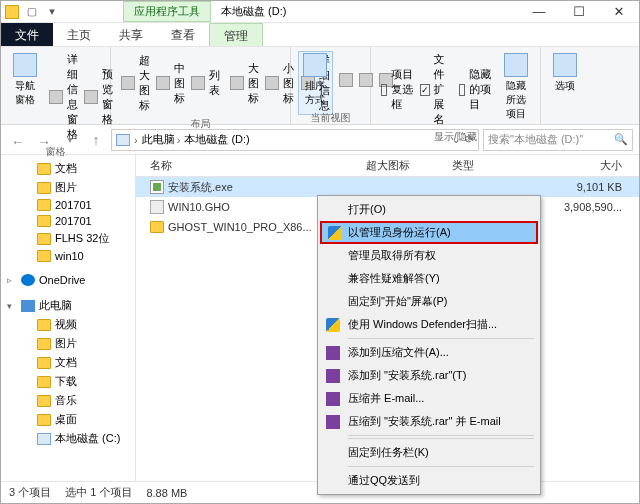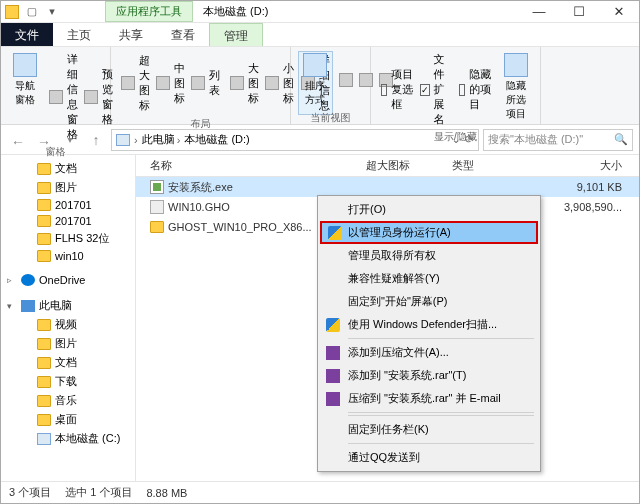--- a/index.html
+++ b/index.html
@@ -2,21 +2,21 @@
 <html><head>
 <meta charset="utf-8">
 <style>
 * { margin: 0; padding: 0; box-sizing: border-box; font-family: "Microsoft YaHei", Arial, sans-serif; font-size: 11px; }
 body { background: #fff; width: 640px; height: 504px; overflow: hidden; position: relative; border: 1px solid #aaa; }
 .titlebar { height: 22px; background: #fff; display: flex; align-items: center; border-bottom: 1px solid #e5e5e5; }
 .titlebar-left { display: flex; align-items: center; gap: 4px; padding-left: 4px; }
 .titlebar-icon { width: 14px; height: 14px; background: #ffcf48; border: 1px solid #d4a017; }
 .qat { display: flex; gap: 2px; }
 .qat-item { width: 18px; height: 18px; display: flex; align-items: center; justify-content: center; color: #555; }
-.title-tab { background: #dff6dd; border: 1px solid #b5d8b0; padding: 2px 10px; margin-left: 44px; font-size: 11px; color: #1a6b1a; }
+.title-tab { background: #dff6dd; border: 1px solid #b5d8b0; padding: 2px 10px; margin-left: 62px; font-size: 11px; color: #1a6b1a; }
 .title-drive { padding: 2px 10px; font-size: 11px; }
 .window-controls { margin-left: auto; display: flex; }
 .win-btn { width: 40px; height: 22px; display: flex; align-items: center; justify-content: center; color: #333; font-size: 13px; }
 .menubar { height: 24px; display: flex; background: #fff; border-bottom: 1px solid #e5e5e5; }
 .menu-file { background: #0f172a; color: #fff; padding: 4px 14px; font-size: 12px; }
 .menu-tab { padding: 4px 14px; font-size: 12px; color: #333; }
 .menu-tab.active { background: #dff6dd; border: 1px solid #b5d8b0; border-bottom: none; }
 .ribbon { height: 78px; background: #f5f6f7; border-bottom: 1px solid #dadada; display: flex; }
 .ribbon-group { border-right: 1px solid #dadada; padding: 4px 8px 2px 8px; display: flex; flex-direction: column; }
 .ribbon-group-content { display: flex; gap: 6px; flex: 1; }
@@ -191,20 +191,29 @@
       </div>
       <div class="big-btn">
         <span class="big-btn-icon"></span>
         <span class="big-btn-label" style="white-space:pre-line">隐藏
 所选项目</span>
       </div>
     </div>
     <div class="ribbon-group-label">显示/隐藏</div>
   </div>
 
+  <div class="ribbon-group" style="width:50px;border-right:none">
+    <div class="ribbon-group-content">
+      <div class="big-btn">
+        <span class="big-btn-icon"></span>
+        <span class="big-btn-label">选项</span>
+      </div>
+    </div>
+    <div class="ribbon-group-label"></div>
+  </div>
 </div>
 
 <div class="addr-row">
   <span class="nav-btn">←</span>
   <span class="nav-btn">→</span>
   <span class="nav-btn" style="font-size:10px">▾</span>
   <span class="nav-btn">↑</span>
   <div class="addr-bar">
     <span class="drive-icon"></span>
     <span class="addr-sep">›</span>
@@ -374,20 +383,24 @@
   <div class="ctx-item">
       <span class="ico rar-ico"></span>
       <span>添加到压缩文件(A)...</span>
     </div>
   <div class="ctx-item">
       <span class="ico rar-ico"></span>
       <span>添加到 "安装系统.rar"(T)</span>
     </div>
   <div class="ctx-item">
       <span class="ico rar-ico"></span>
+      <span>压缩并 E-mail...</span>
+    </div>
+  <div class="ctx-item">
+      <span class="ico rar-ico"></span>
       <span>压缩到 "安装系统.rar" 并 E-mail</span>
     </div>
   <div class="ctx-sep"></div>
   <div class="ctx-sep"></div>
   <div class="ctx-item">
       <span>固定到任务栏(K)</span>
     </div>
   <div class="ctx-sep"></div>
   <div class="ctx-item">
       <span>通过QQ发送到</span>

